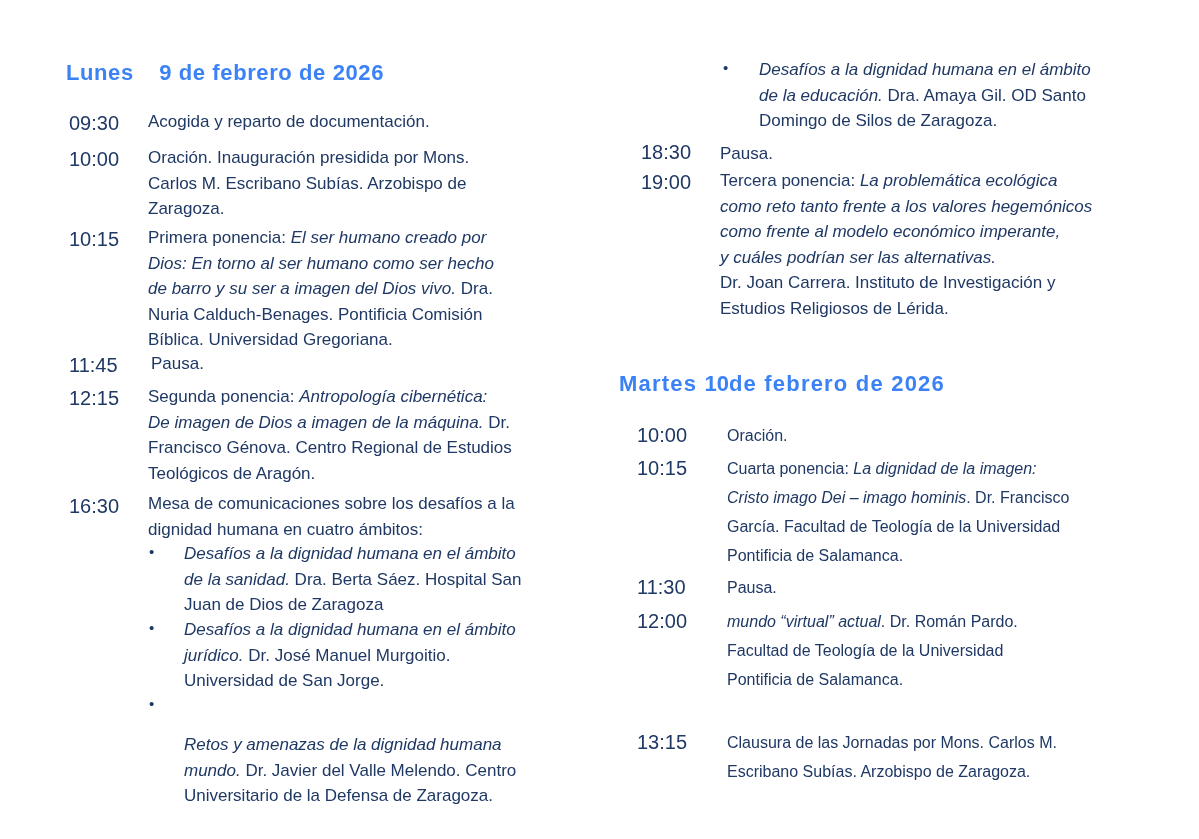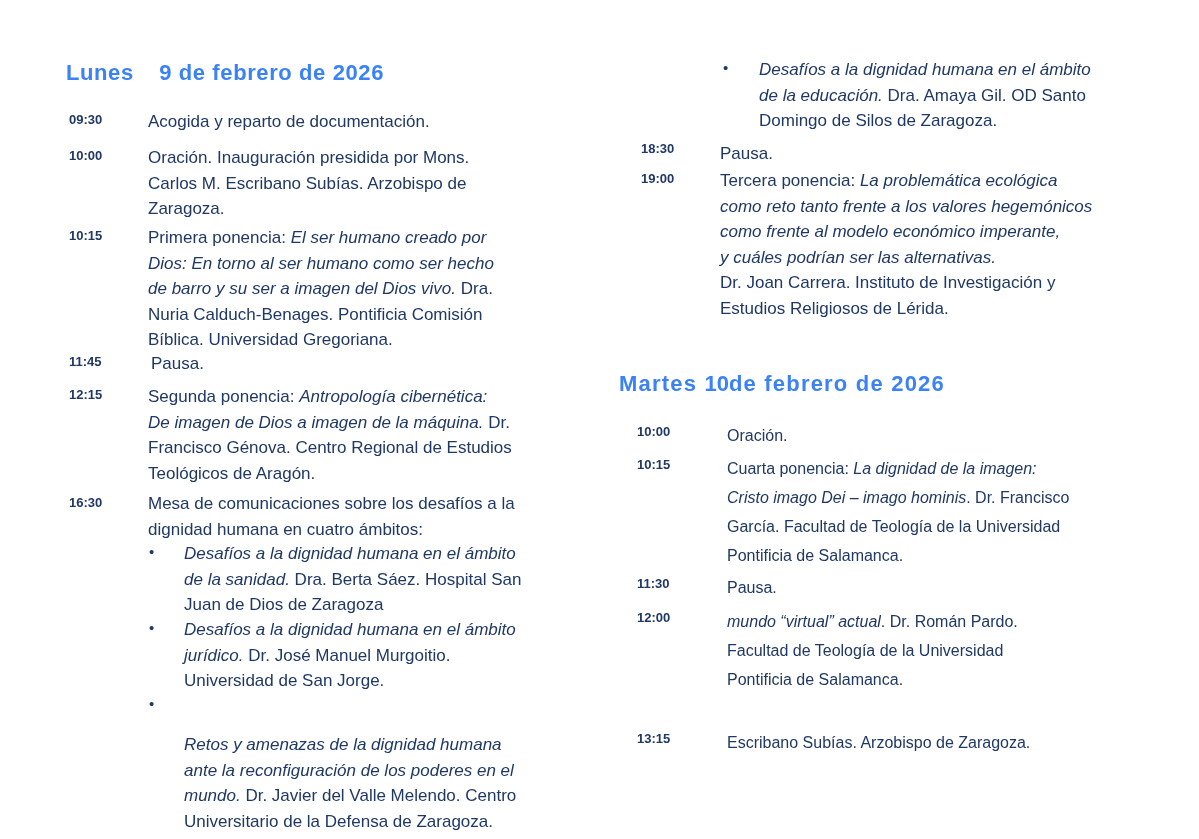--- a/index.html
+++ b/index.html
@@ -1,20 +1,20 @@
 <!DOCTYPE html>
 <html><head>
 <meta charset="utf-8">
 <style>
   html, body { margin:0; padding:0; background:#ffffff; }
   body { width:1199px; height:839px; position:relative; overflow:hidden;
          font-family:"Liberation Sans", sans-serif; color:#1f3864; }
   .abs { position:absolute; }
   .day-title { font-weight:bold; font-size:22px; color:#3b82f6; white-space:nowrap; letter-spacing:0.6px; }
-  .time { position:absolute; font-weight:bold; font-size:13px; color:#1f3864; }
+  .time { position:absolute; font-weight:normal; font-size:20px; color:#1f3864; }
   .txt { position:absolute; font-size:17px; line-height:25.5px; color:#1f3864; white-space:nowrap; }
   .txt2 { position:absolute; font-size:16px; line-height:29px; color:#1f3864; white-space:nowrap; }
   .line { display:block; }
   b { font-weight:normal; }
   i { }
   .bullet { position:absolute; font-size:15px; color:#1f3864; }
 </style>
 </head>
 <body>
 
@@ -74,21 +74,20 @@
 <div class="bullet" style="left:149px; top:619px;">•</div>
 <div class="txt" style="left:184px; top:617px;">
     <span class="line"><i>Desafíos a la dignidad humana en el ámbito</i></span>
     <span class="line"><i>jurídico.</i><span> Dr. José Manuel Murgoitio.</span></span>
     <span class="line"><span>Universidad de San Jorge.</span></span>
   </div>
 
 <div class="bullet" style="left:149px; top:695px;">•</div>
 <div class="txt" style="left:184px; top:732px;">
     <span class="line"><i>Retos y amenazas de la dignidad humana</i></span>
-    <span class="line"><i>ante la reconfiguración de los poderes en el</i></span>
     <span class="line"><i>mundo.</i><span> Dr. Javier del Valle Melendo. Centro</span></span>
     <span class="line"><span>Universitario de la Defensa de Zaragoza.</span></span>
   </div>
 
 <div class="bullet" style="left:723px; top:59px;">•</div>
 <div class="txt" style="left:759px; top:57px;">
     <span class="line"><i>Desafíos a la dignidad humana en el ámbito</i></span>
     <span class="line"><i>de la educación.</i><span> Dra. Amaya Gil. OD Santo</span></span>
     <span class="line"><span>Domingo de Silos de Zaragoza.</span></span>
   </div>
@@ -133,14 +132,15 @@
 
 <div class="time" style="left:637px; top:610px;">12:00</div>
 <div class="txt2" style="left:727px; top:607px;">
     <span class="line"><i>mundo “virtual” actual</i><span>. Dr. Román Pardo.</span></span>
     <span class="line"><span>Facultad de Teología de la Universidad</span></span>
     <span class="line"><span>Pontificia de Salamanca.</span></span>
   </div>
 
 <div class="time" style="left:637px; top:731px;">13:15</div>
 <div class="txt2" style="left:727px; top:728px;">
+    <span class="line"><span>Clausura de las Jornadas por Mons. Carlos M.</span></span>
     <span class="line"><span>Escribano Subías. Arzobispo de Zaragoza.</span></span>
   </div>
 
 </body></html>

